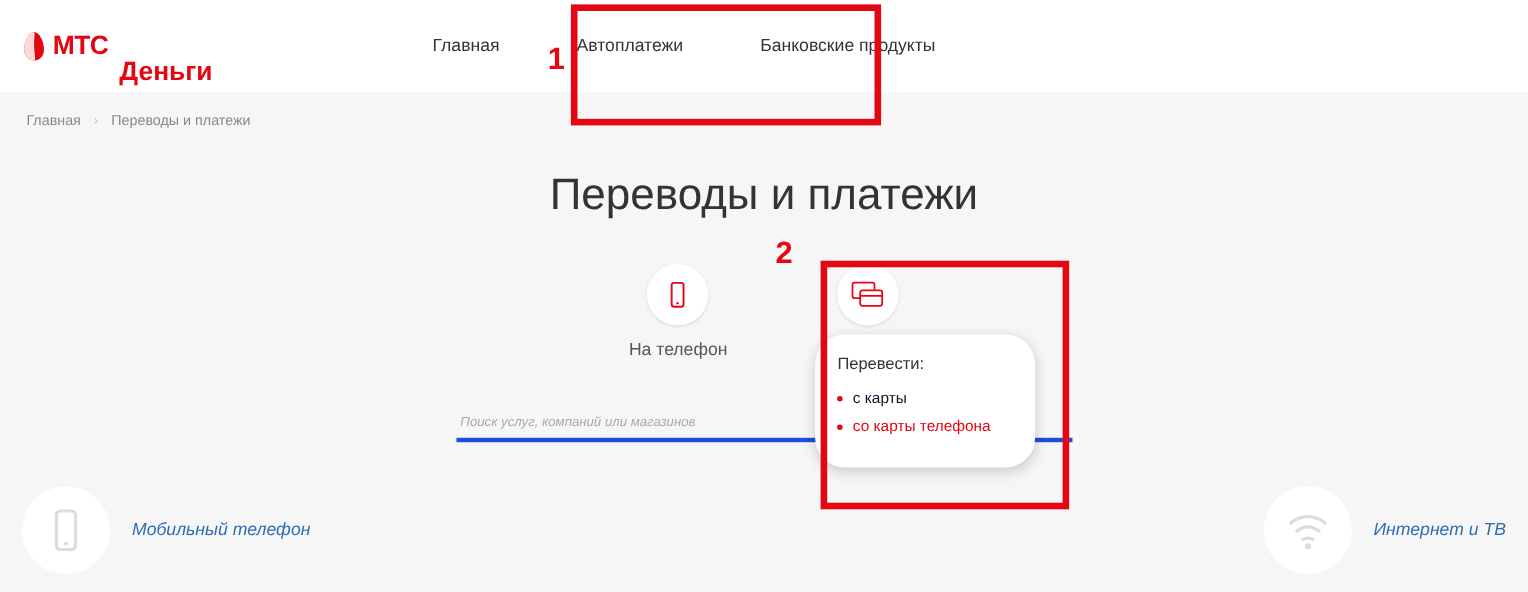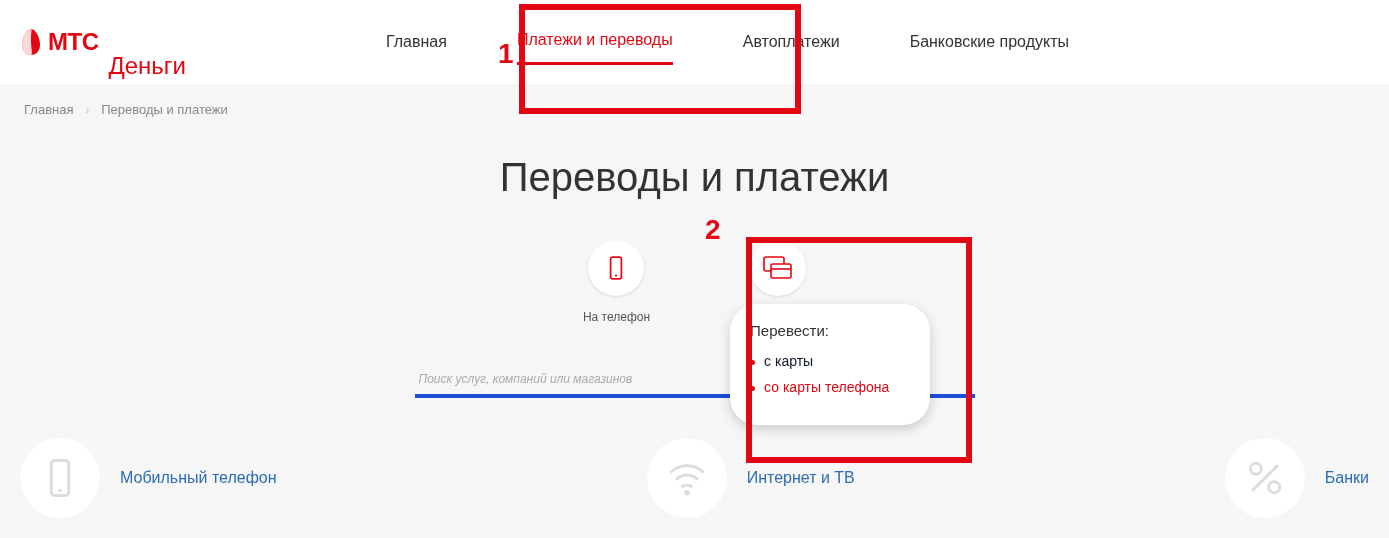--- a/index.html
+++ b/index.html
@@ -26,21 +26,21 @@
     .logo-egg { width: 22px; height: 28px; }
     .logo-mtc {
       color: #e30613;
       font-weight: 700;
       font-size: 24px;
       letter-spacing: -0.5px;
     }
     .logo-money {
       color: #e30613;
       font-size: 24px;
-      font-weight: 400;
+      font-weight: 700;
       margin-left: 4px;
       margin-top: 48px;
     }
     .nav {
       display: flex;
       align-items: center;
       gap: 70px;
       margin-left: 200px;
     }
     .nav a {
@@ -93,21 +93,21 @@
       border-radius: 50%;
       background: #fff;
       box-shadow: 0 1px 3px rgba(0,0,0,0.12);
       display: flex;
       align-items: center;
       justify-content: center;
       margin: 0 auto 14px;
       cursor: pointer;
     }
     .icon-label {
-      font-size: 12px;
+      font-size: 16px;
       color: #555;
       cursor: pointer;
     }
     .popover {
       position: absolute;
       top: 64px;
       left: -20px;
       width: 200px;
       background: #fff;
       box-shadow: 0 4px 12px rgba(0,0,0,0.18);
@@ -148,20 +148,21 @@
       color: #888;
       padding: 8px 4px;
       outline: none;
     }
     .search::placeholder { color: #aaa; font-style: italic; }
     .categories {
       display: flex;
       justify-content: space-between;
       padding: 0 20px;
       margin-top: 30px;
+      font-style: italic;
     }
     .cat {
       display: flex;
       align-items: center;
       gap: 20px;
       cursor: pointer;
     }
     .cat-circle {
       width: 80px;
       height: 80px;
@@ -195,21 +196,20 @@
   <div class="logo">
     <svg class="logo-egg" viewBox="0 0 22 28">
       <path d="M11 1 C6 1 2 10 2 17 C2 23 6 27 11 27 C16 27 20 23 20 17 C20 10 16 1 11 1 Z" fill="#e30613"></path>
       <path d="M11 1 C6 1 2 10 2 17 C2 23 6 27 11 27 C13 27 11 20 11 12 C11 6 12 1 11 1 Z" fill="#fff" opacity="0.85"></path>
     </svg>
     <span class="logo-mtc">МТС</span>
     <span class="logo-money">Деньги</span>
   </div>
   <nav class="nav">
     <a>Главная</a>
-    <a class="active">Платежи и переводы</a>
     <a>Автоплатежи</a>
     <a>Банковские продукты</a>
   </nav>
 </div>
 
 <div class="breadcrumb">
   <a>Главная</a>
   <span class="breadcrumb-sep">›</span>
   <span>Переводы и платежи</span>
 </div>
@@ -271,30 +271,20 @@
           <path d="M3 9 C8 4 16 4 21 9" fill="none" stroke="#dcdcdc" stroke-width="1.6"></path>
           <path d="M6 13 C9.5 9.5 14.5 9.5 18 13" fill="none" stroke="#dcdcdc" stroke-width="1.6"></path>
           <path d="M9 17 C10.5 15.5 13.5 15.5 15 17" fill="none" stroke="#dcdcdc" stroke-width="1.6"></path>
           <circle cx="12" cy="20" r="1.5" fill="#dcdcdc"></circle>
         </svg>
       </div>
       <span class="cat-label">Интернет и ТВ</span>
     </div>
 
 
-    <div class="cat">
-      <div class="cat-circle">
-        <svg width="44" height="44" viewBox="0 0 24 24">
-          <circle cx="7" cy="7" r="3" fill="none" stroke="#dcdcdc" stroke-width="1.6"></circle>
-          <circle cx="17" cy="17" r="3" fill="none" stroke="#dcdcdc" stroke-width="1.6"></circle>
-          <line x1="5" y1="19" x2="19" y2="5" stroke="#dcdcdc" stroke-width="1.6"></line>
-        </svg>
-      </div>
-      <span class="cat-label">Банки</span>
-    </div>
 
   </div>
 </div>
 
 <div class="anno-box" style="left:519px; top:4px; width:282px; height:110px;"></div>
 <div class="anno-num" style="left:498px; top:38px;">1</div>
 
 <div class="anno-box" style="left:746px; top:237px; width:226px; height:226px;"></div>
 <div class="anno-num" style="left:705px; top:214px;">2</div>
 

